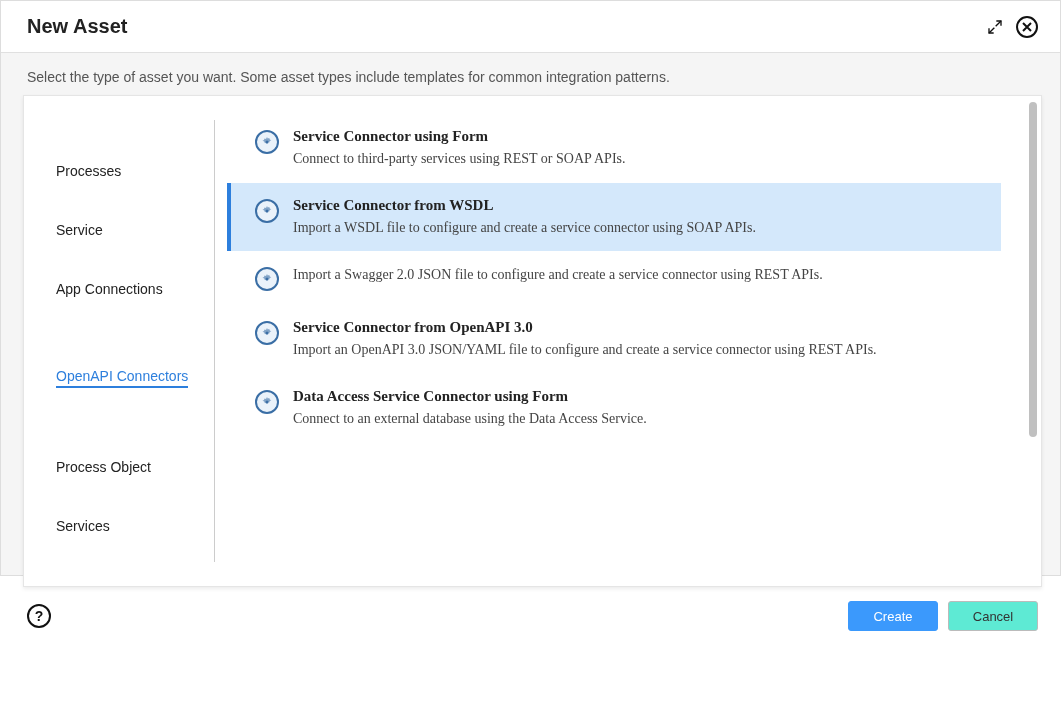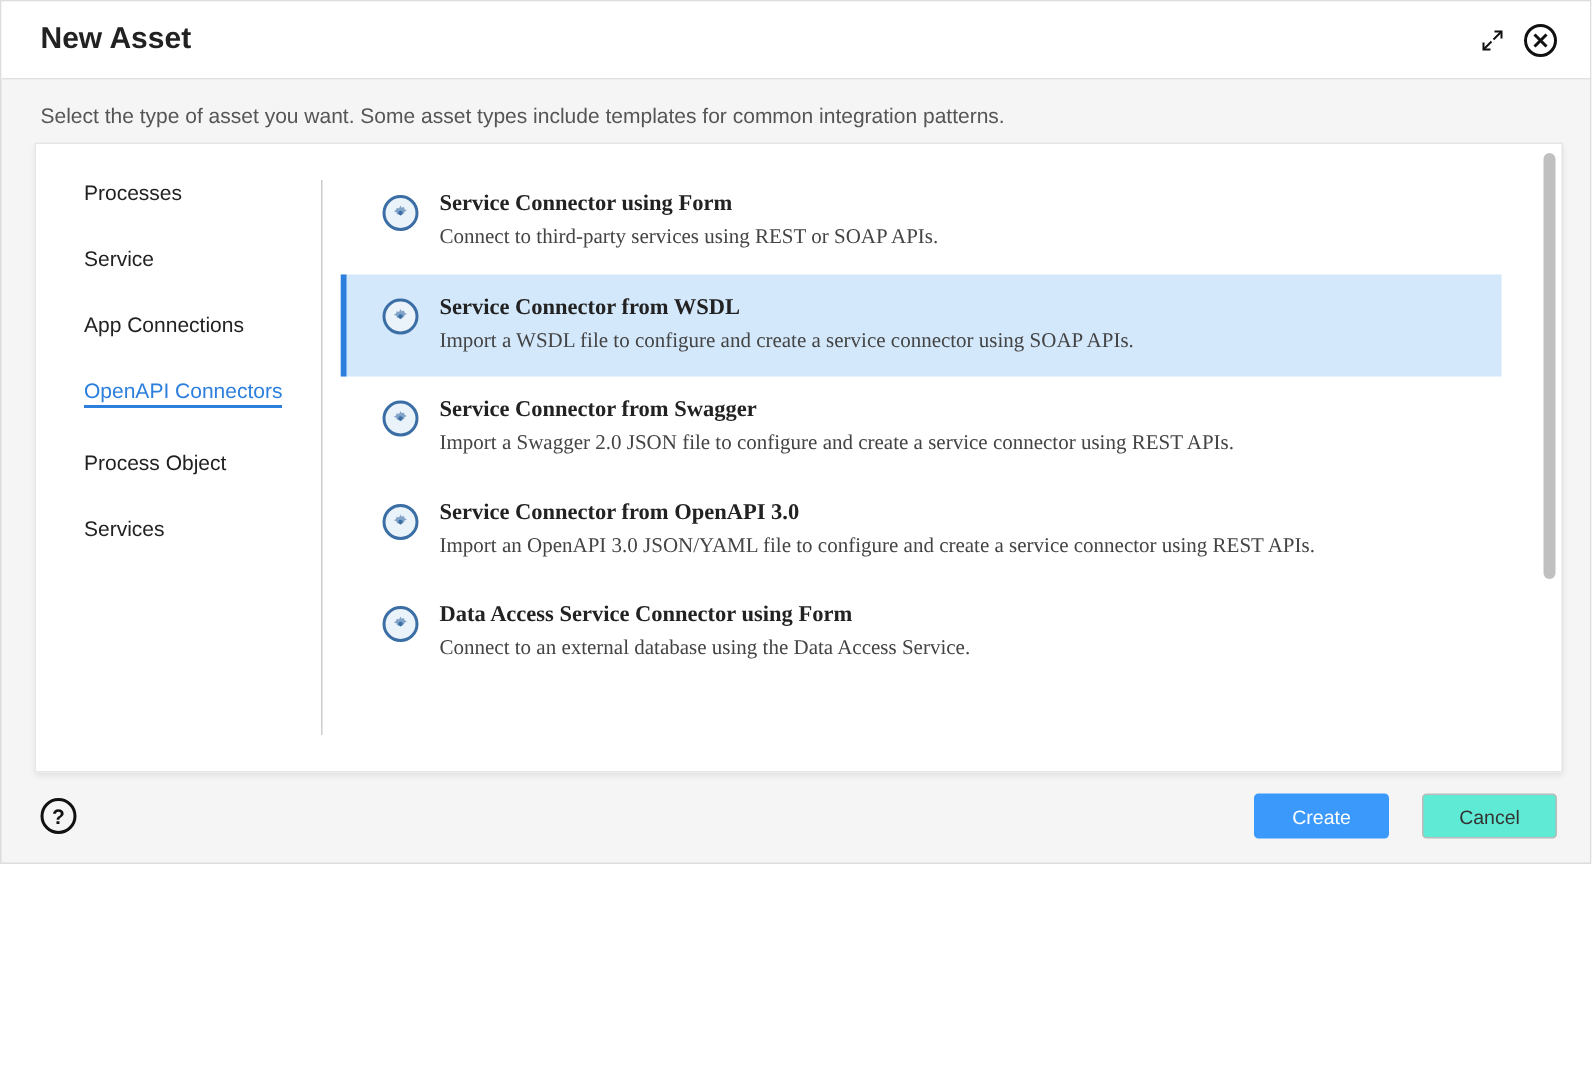--- a/index.html
+++ b/index.html
@@ -55,20 +55,21 @@
     width: 190px;
     padding: 24px 0 24px 32px;
   }
   .side-item {
     display: block;
     margin-bottom: 28px;
     font-size: 14px;
     color: #222;
     cursor: pointer;
     white-space: nowrap;
+    margin-top: 43px;
   }
   .side-item.active {
     color: #2d7fdd;
     border-bottom: 2px solid #2d7fdd;
     display: inline-block;
     padding-bottom: 2px;
   }
   .vsep {
     width: 1px; background: #ccc;
     margin: 24px 12px 24px 0;
@@ -120,21 +121,21 @@
   .footer {
     display: flex; align-items: center; justify-content: space-between;
     padding: 14px 22px 16px 26px;
   }
   .help-circle {
     width: 24px; height: 24px; border: 2px solid #111; border-radius: 50%;
     display: inline-flex; align-items: center; justify-content: center;
     font-weight: 700; font-size: 14px; color: #111;
     cursor: pointer;
   }
-  .footer-buttons { display: flex; gap: 22px; }
+  .footer-buttons { display: flex; gap: 10px; }
   .btn {
     min-width: 90px; height: 30px;
     border-radius: 3px;
     font-size: 13px;
     display: inline-flex; align-items: center; justify-content: center;
     cursor: pointer;
     border: 1px solid #bbb;
     background: #5eead4;
     color: #333;
   }
@@ -213,21 +214,20 @@
         </div>
 
         <div class="option">
           <span class="gear">
             <svg width="12" height="12" viewBox="0 0 24 24" fill="#3a6ea5">
                 <circle cx="12" cy="12" r="3"></circle>
                 <path d="M12 2l1.5 3 3-1 1 3 3 1.5-3 1.5-1 3-3-1L12 16l-1.5-3-3 1-1-3L3 9.5 6 8l1-3 3 1z" opacity="0.6"></path>
               </svg>
           </span>
           <div class="opt-body">
-            <div class="opt-title">Service Connector from Swagger</div>
             <div class="opt-desc">Import a Swagger 2.0 JSON file to configure and create a service connector using REST APIs.</div>
           </div>
         </div>
 
         <div class="option">
           <span class="gear">
             <svg width="12" height="12" viewBox="0 0 24 24" fill="#3a6ea5">
                 <circle cx="12" cy="12" r="3"></circle>
                 <path d="M12 2l1.5 3 3-1 1 3 3 1.5-3 1.5-1 3-3-1L12 16l-1.5-3-3 1-1-3L3 9.5 6 8l1-3 3 1z" opacity="0.6"></path>
               </svg>

